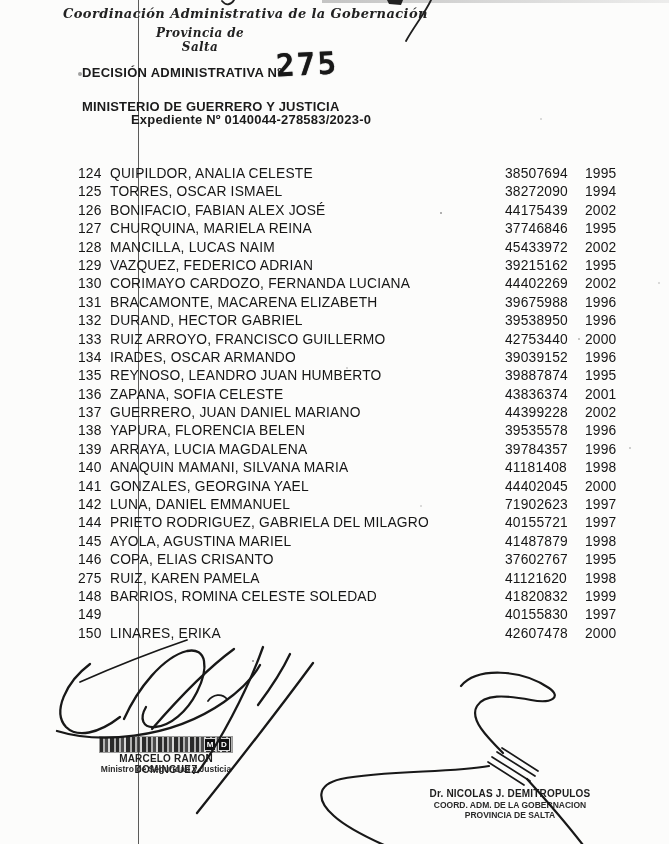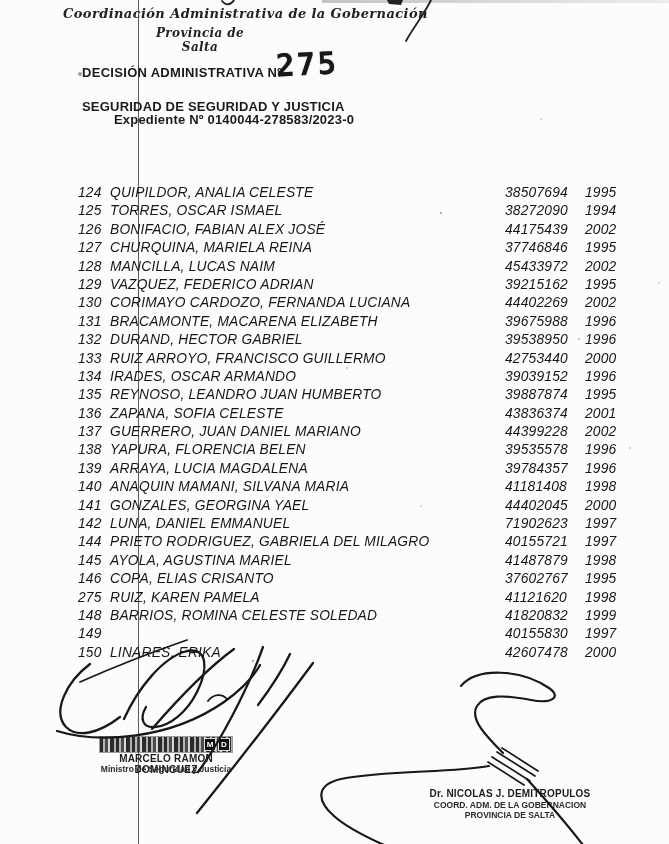--- a/index.html
+++ b/index.html
@@ -34,24 +34,24 @@
     font-size:12px;letter-spacing:.4px;color:#222;}
   
   .decision{position:absolute;left:82px;top:65px;font-size:13px;font-weight:700;
     letter-spacing:.3px;}
   .decision-number{position:absolute;left:276px;top:46px;
     font-family:"DejaVu Sans Mono",monospace;font-weight:700;font-size:31px;
     letter-spacing:2px;color:#181818;transform:rotate(-3deg);
     text-shadow:0 0 1px rgba(40,40,40,.8);}
   .ministry{position:absolute;left:82px;top:99px;font-size:13px;font-weight:700;
     letter-spacing:.2px;}
-  .expediente{position:absolute;left:82px;top:112px;font-size:13px;font-weight:700;
+  .expediente{position:absolute;left:99px;top:112px;font-size:13px;font-weight:700;
     letter-spacing:.2px;padding-left:32px;}
   
-  .roster{position:absolute;left:78px;top:184px;width:560px;font-style:italic;}
+  .roster{position:absolute;left:78px;top:165px;width:560px;}
   .row{position:relative;height:18.4px;line-height:18.4px;font-size:13.8px;
     letter-spacing:.2px;color:#161616;}
   .row .c{position:absolute;top:0;white-space:nowrap;}
   .row .c-num{left:0;}
   .row .c-name{left:32px;}
   .row .c-dni{left:427px;text-align:right;}
   .row .c-year{left:507px;}
   
   .sig-svg{position:absolute;left:0;top:0;z-index:6;pointer-events:none;}
   
@@ -84,21 +84,21 @@
   <div class="top-band"></div>
   <div class="fold-line"></div>
   <div class="specks"></div>
 
   <div class="lh1">Coordinación Administrativa de la Gobernación</div>
   <div class="lh2">Provincia de Salta</div>
 
   <div class="decision">DECISIÓN ADMINISTRATIVA Nº</div>
   <div class="decision-number">275</div>
 
-  <div class="ministry">SEGURIDAD DE SEGURIDAD Y JUSTICIA</div>
+  <div class="ministry">MINISTERIO DE GUERRERO Y JUSTICIA</div>
   <div class="expediente">Expediente Nº 0140044-278583/2023-0</div>
 
   <div class="roster">
       <div class="row">
       <span class="c c-num">124</span>
       <span class="c c-name">QUIPILDOR, ANALIA CELESTE</span>
       <span class="c c-dni">38507694</span>
       <span class="c c-year">1995</span>
     </div>
       <div class="row">

